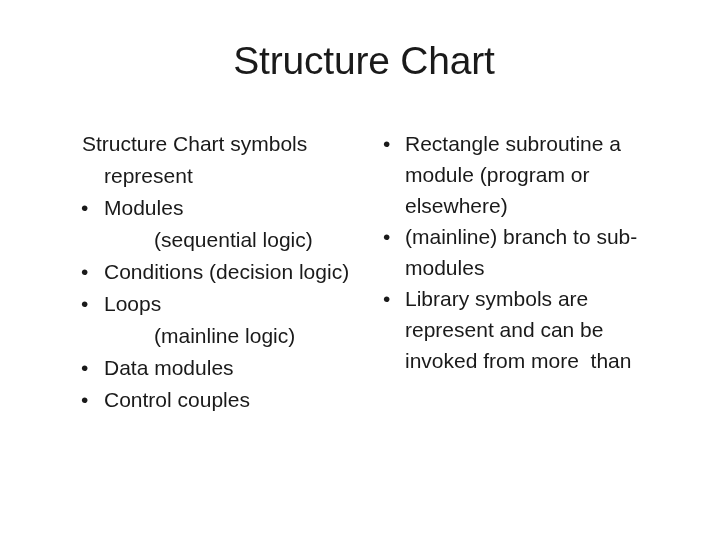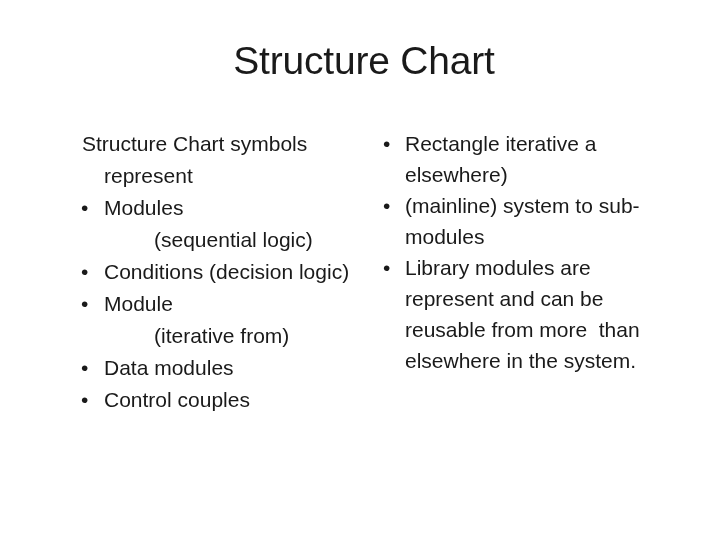--- a/index.html
+++ b/index.html
@@ -128,57 +128,57 @@
           <span class="subline">(sequential logic)</span>
         </li>
 
         <li class="b-item">
           <span class="dot">•</span>
           <span class="lline">Conditions (decision logic)</span>
         </li>
 
         <li class="b-item">
           <span class="dot">•</span>
-          <span class="lline">Module</span>
-          <span class="subline">(iterative from)</span>
+          <span class="lline">Loops</span>
+          <span class="subline">(mainline logic)</span>
         </li>
 
         <li class="b-item">
           <span class="dot">•</span>
           <span class="lline">Data modules</span>
         </li>
 
         <li class="b-item">
           <span class="dot">•</span>
           <span class="lline">Control couples</span>
         </li>
 
       </ul>
     </div>
 
     <div class="col col-right">
       <ul class="bullet-list">
 
         <li class="b-item">
           <span class="dot">•</span>
-          <span class="rline">Rectangle iterative a</span>
+          <span class="rline">Rectangle subroutine a</span>
+          <span class="rline">module (program or</span>
           <span class="rline">elsewhere)</span>
         </li>
 
         <li class="b-item">
           <span class="dot">•</span>
-          <span class="rline">(mainline) system to sub-</span>
+          <span class="rline">(mainline) branch to sub-</span>
           <span class="rline">modules</span>
         </li>
 
         <li class="b-item">
           <span class="dot">•</span>
-          <span class="rline">Library modules are</span>
+          <span class="rline">Library symbols are</span>
           <span class="rline">represent and can be</span>
-          <span class="rline">reusable from more  than</span>
-          <span class="rline">elsewhere in the system.</span>
+          <span class="rline">invoked from more  than</span>
         </li>
 
       </ul>
     </div>
 
   </div>
 </div>
 
 </body></html>

